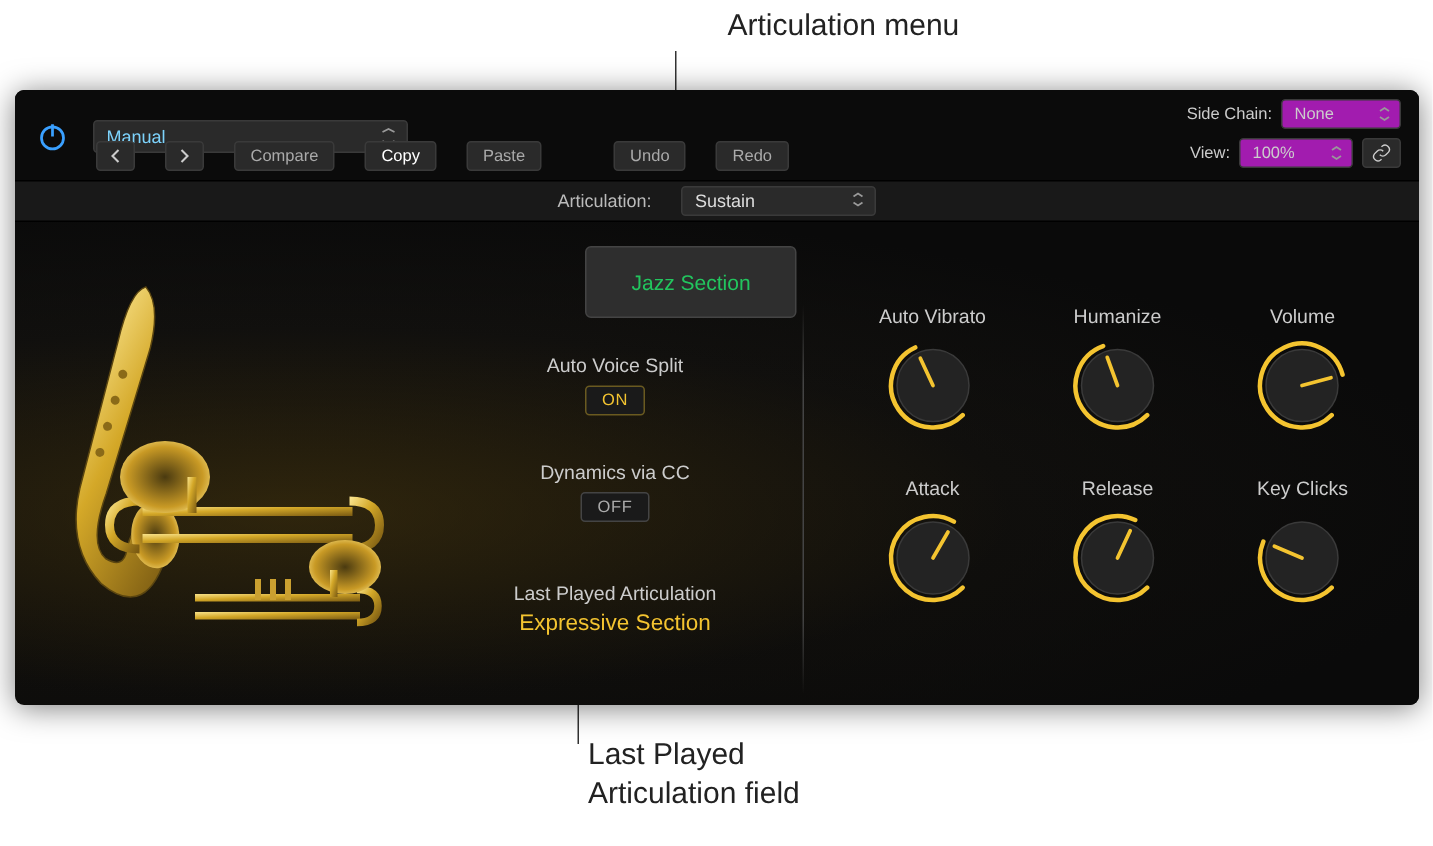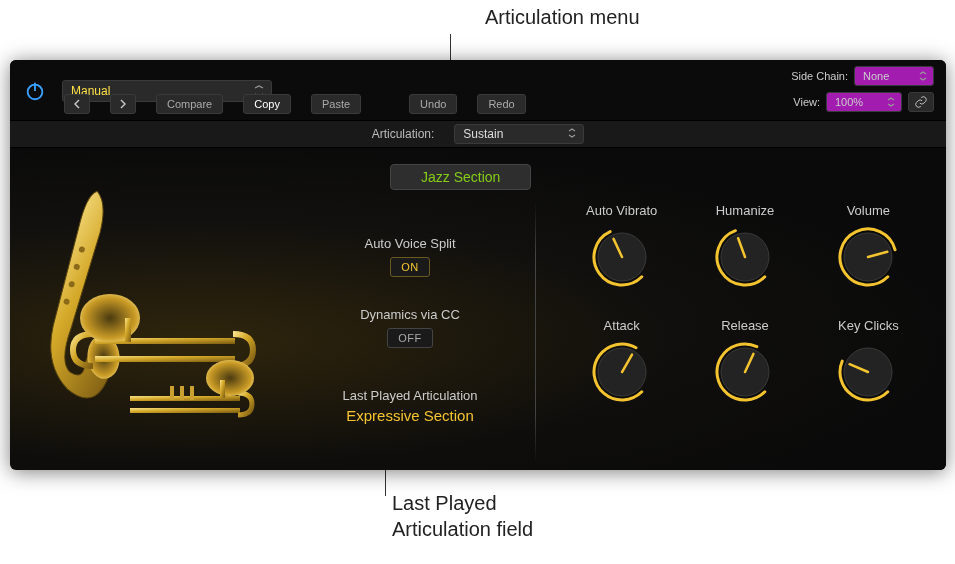--- a/index.html
+++ b/index.html
@@ -8,21 +8,21 @@
 .callout-top { position: absolute; left: 485px; top: 6px; font-size: 20px; color: #222; }
 .callout-line-top { position: absolute; left: 450px; top: 34px; width: 1px; height: 100px; background: #333; }
 
 .callout-bottom { position: absolute; left: 392px; top: 490px; font-size: 20px; color: #222; line-height: 1.3; }
 .callout-line-bottom { position: absolute; left: 385px; top: 442px; width: 1px; height: 54px; background: #333; }
 
 .app-window { position: absolute; left: 10px; top: 60px; width: 936px; height: 410px; background: linear-gradient(180deg, #121212 0%, #0d0d0d 100%); border-radius: 6px; overflow: hidden; box-shadow: 0 2px 20px rgba(0,0,0,.5); }
 
 .toolbar { background: #0b0b0b; padding: 6px 10px 4px 10px; display: flex; align-items: center; gap: 6px; position: relative; height: 60px; }
 .power-btn { width: 30px; height: 30px; display:flex; align-items:center; justify-content:center; cursor:pointer; margin-right: 6px; }
-.preset-select { background: #2a2a2a; color: #fde047; border: 1px solid #3a3a3a; border-radius: 3px; height: 22px; width: 210px; font-size: 12px; padding: 0 22px 0 8px; position: relative; display:flex; align-items:center; cursor:pointer; }
+.preset-select { background: #2a2a2a; color: #7dd3fc; border: 1px solid #3a3a3a; border-radius: 3px; height: 22px; width: 210px; font-size: 12px; padding: 0 22px 0 8px; position: relative; display:flex; align-items:center; cursor:pointer; }
 .preset-select .chev { position:absolute; right:6px; top:4px; }
 
 .toolbar-lower { position: absolute; left: 54px; top: 34px; display:flex; gap:20px; align-items:center; }
 .nav-btn { background:#2a2a2a; border:1px solid #3a3a3a; color:#ccc; height:20px; width:26px; border-radius:3px; display:flex; align-items:center; justify-content:center; cursor:pointer; font-size:11px; }
 .txt-btn { background:#2a2a2a; border:1px solid #3a3a3a; color:#aaa; height:20px; padding:0 10px; border-radius:3px; display:flex; align-items:center; cursor:pointer; font-size:11px; }
 .txt-btn.emph { color:#fff; }
 
 .toolbar-right { position:absolute; right:12px; top:6px; text-align:right; font-size:11px; color:#ccc; }
 .row { display:flex; align-items:center; gap:6px; justify-content:flex-end; margin-bottom:6px; }
 .mini-select { background:#a21caf; border:1px solid #3a3a3a; color:#ccc; height:20px; border-radius:3px; padding:0 20px 0 8px; position:relative; display:flex; align-items:center; cursor:pointer; font-size:11px; }
@@ -31,21 +31,21 @@
 
 .artic-bar { background:#191919; height:28px; display:flex; align-items:center; justify-content:center; gap:20px; border-top:1px solid #000; border-bottom:1px solid #000; }
 .artic-label { color:#bbb; font-size:12px; }
 .artic-select { background:#2a2a2a; border:1px solid #3a3a3a; color:#ddd; height:20px; width:130px; border-radius:3px; padding:0 22px 0 8px; position:relative; display:flex; align-items:center; cursor:pointer; font-size:12px; }
 .artic-select .chev { position:absolute; right:5px; }
 
 .main { position:relative; height: calc(100% - 88px); background: radial-gradient(ellipse at 20% 60%, rgba(80,60,10,0.5) 0%, rgba(20,15,5,0.2) 45%, #0a0a0a 75%); }
 
 .instrument-art { position:absolute; left:0; top:30px; width:270px; height:260px; }
 
-.section-badge { position:absolute; left:380px; top:16px; background:#2e2e2e; border:1px solid #444; border-radius:4px; padding:4px 30px; color:#84cc16; font-size:14px; cursor:pointer; }
+.section-badge { position:absolute; left:380px; top:16px; background:#2e2e2e; border:1px solid #444; border-radius:4px; padding:15px 30px; color:#22c55e; font-size:14px; cursor:pointer; }
 
 .left-controls { position:absolute; left:300px; top:60px; width:200px; text-align:center;margin-top:28px; }
 .ctrl-group { margin-bottom:30px; }
 .ctrl-label { color:#ccc; font-size:13px; margin-bottom:6px; }
 .toggle { display:inline-block; background:#1a1a1a; border:1px solid #444; color:#aaa; font-size:11px; padding:3px 10px; border-radius:3px; cursor:pointer; letter-spacing:0.5px; }
 .toggle.on { color:#f4c430; border-color:#6a5a20; }
 
 .last-played { position:absolute; left:300px; top:240px; width:200px; text-align:center; }
 .last-played .lbl { color:#ccc; font-size:13px; margin-bottom:4px; }
 .last-played .val { color:#f4c430; font-size:15px; }

